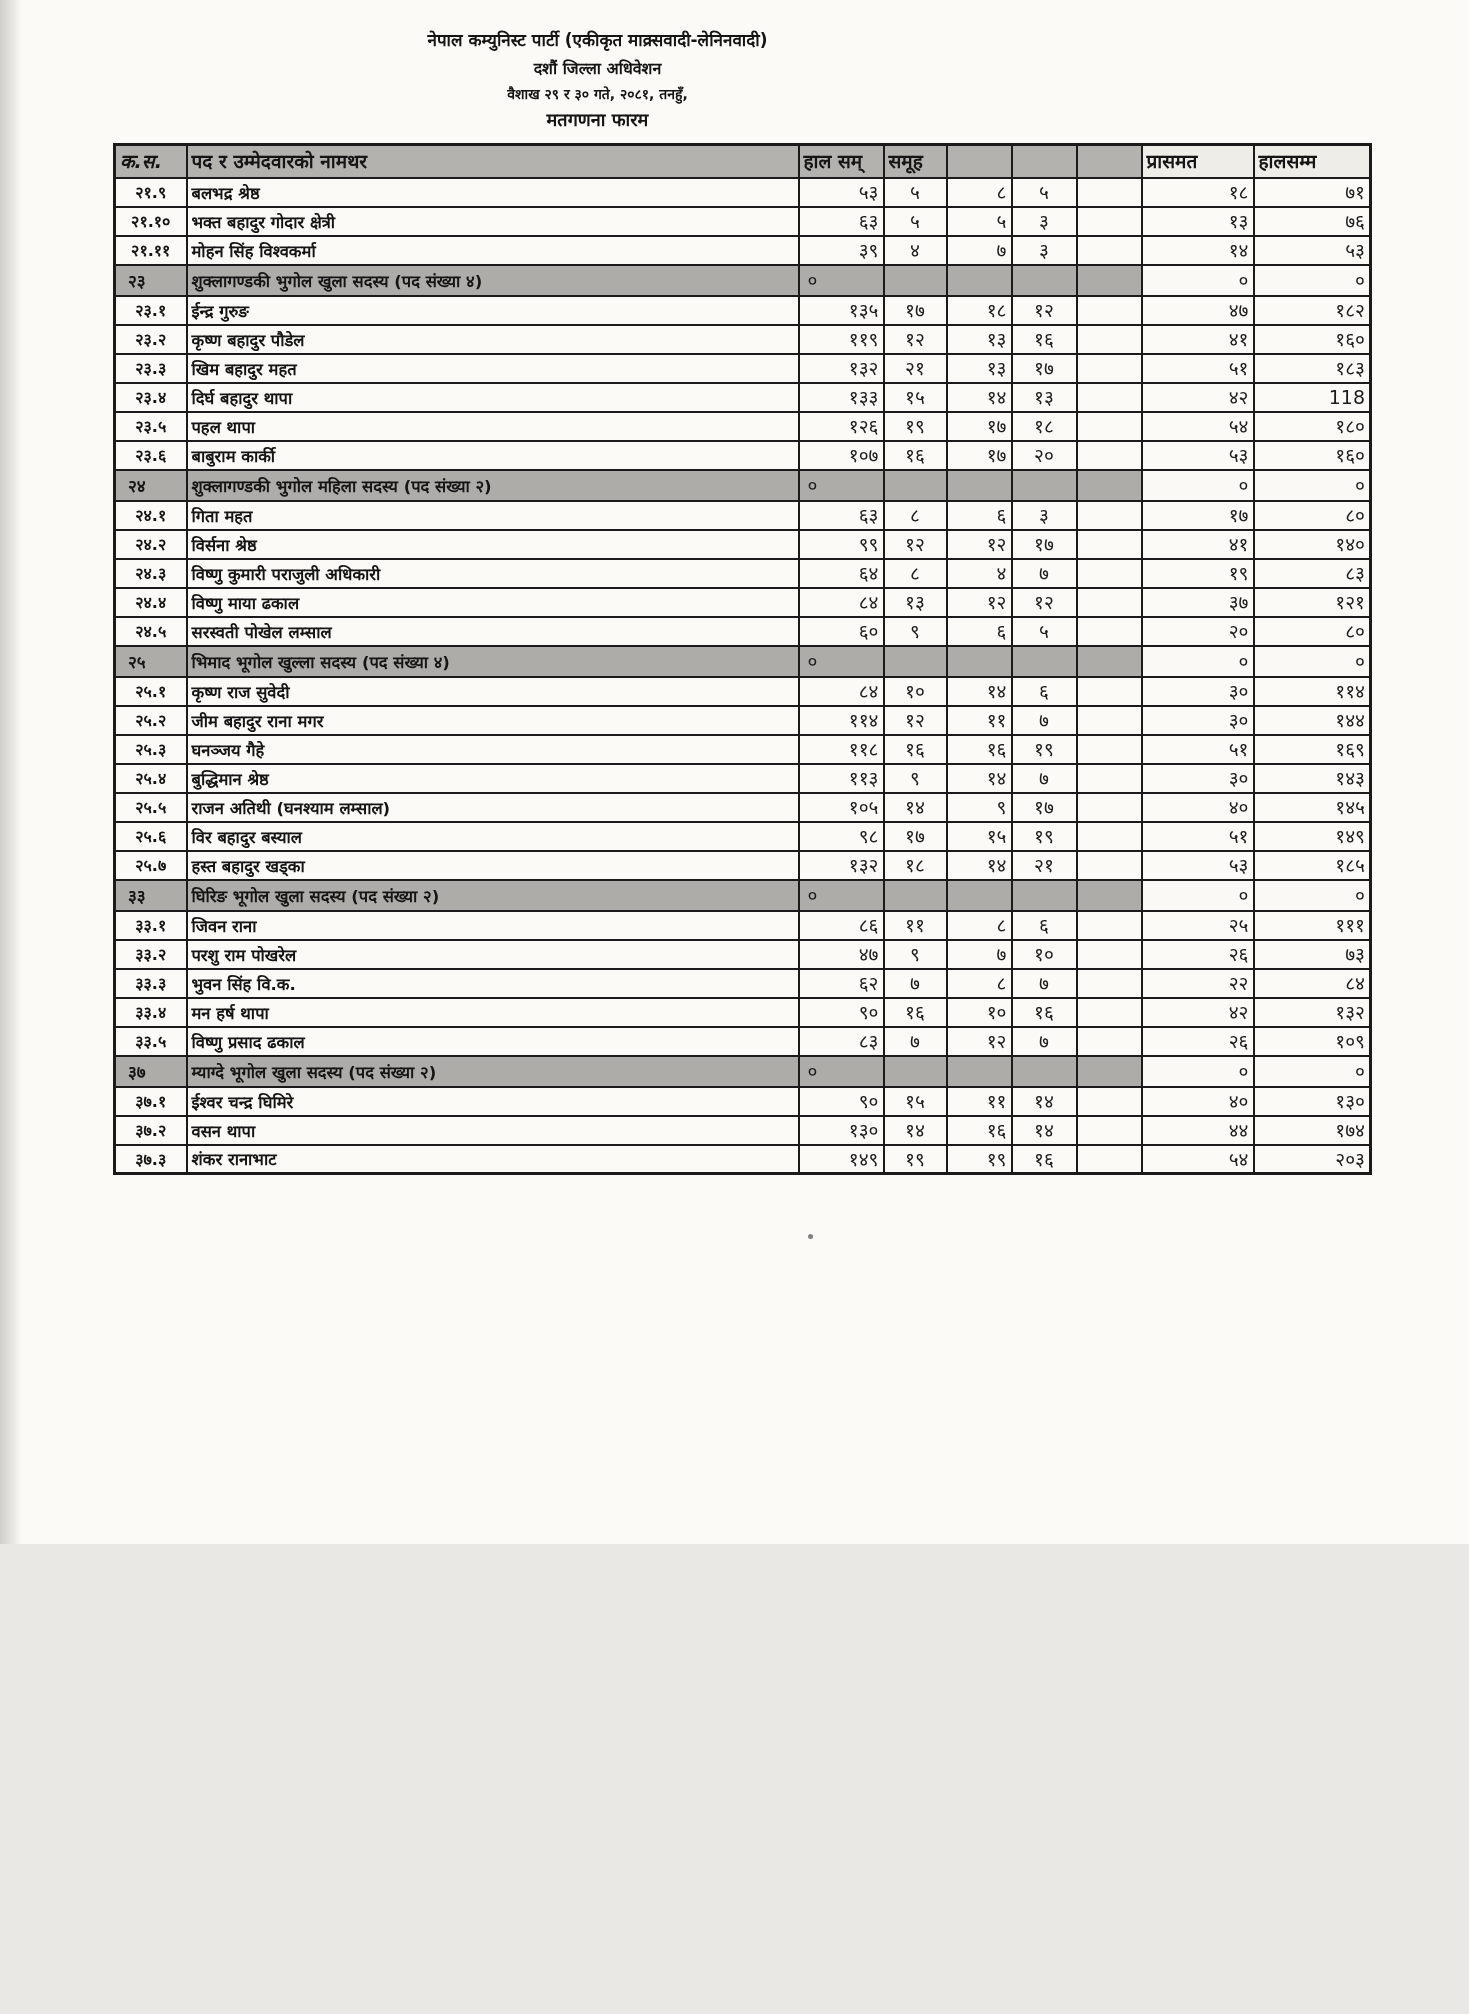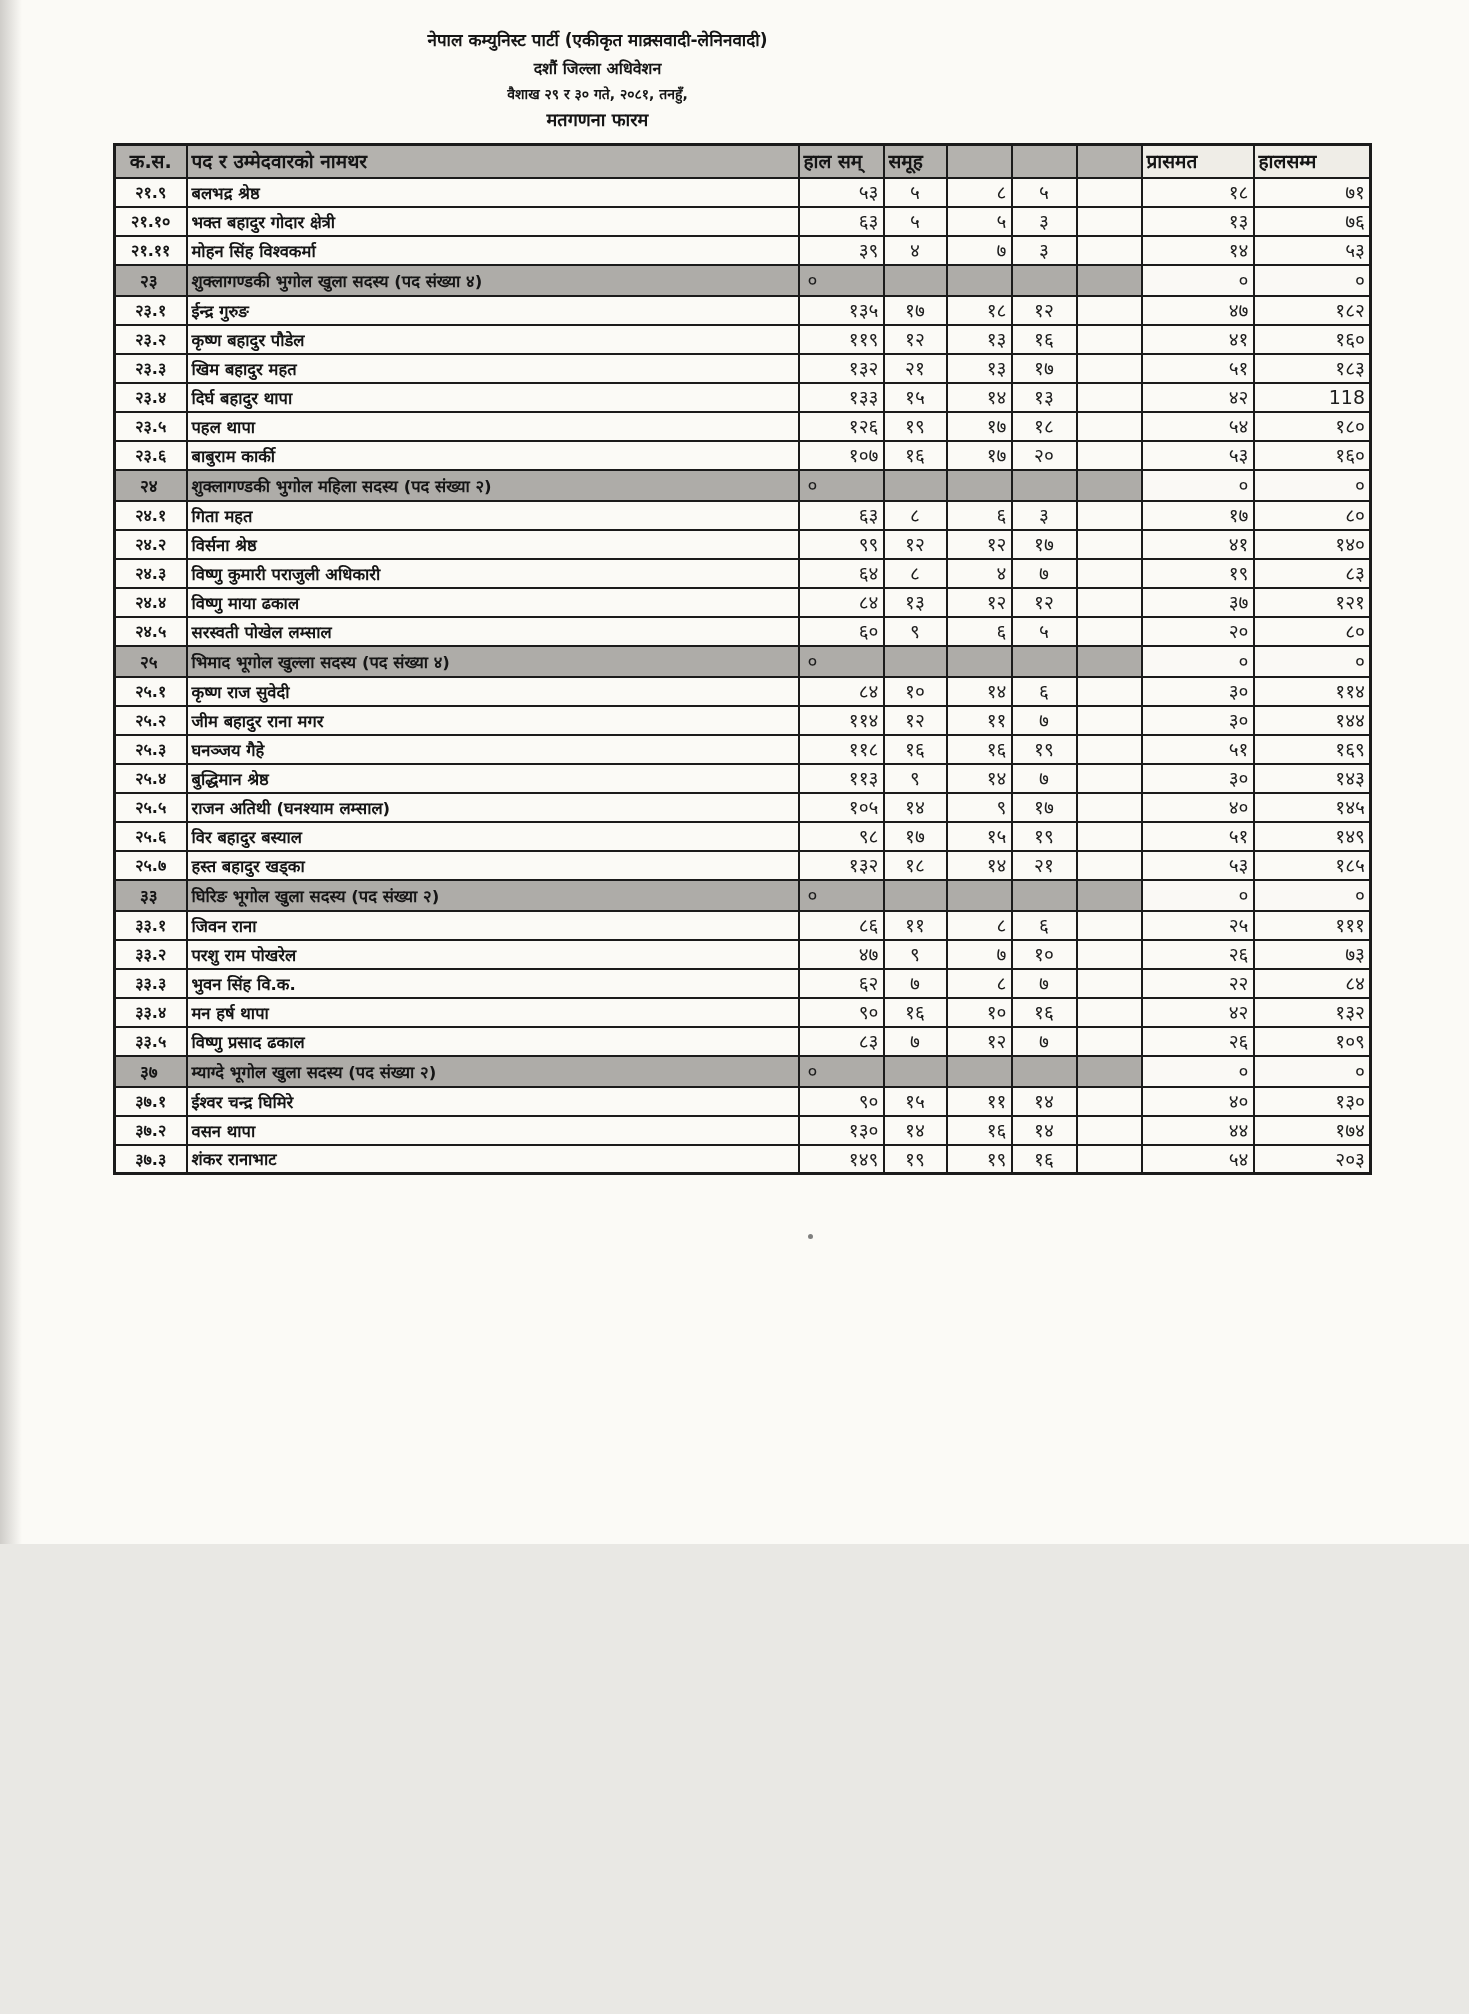--- a/index.html
+++ b/index.html
@@ -39,38 +39,38 @@
     vertical-align:middle;
   }
   thead tr{height:33px;}
   tbody tr{height:29px;}
   th{
     background:#b4b2ae;
     font-size:19px;font-weight:700;text-align:left;
     padding-left:8px;
   }
   th.hdr-light{background:#efede7;}
-  th.hdr-sn{text-align:center;padding-left:2px;}
+  th.hdr-sn{padding-left:2px;font-style:italic;}
   
   .cell-sn{text-align:center;font-size:16px;font-weight:600;}
   .cell-name{text-align:left;padding-left:8px;font-size:16.5px;font-weight:600;}
   .cell-c1{text-align:right;padding-right:10px;}
   .cell-c2{text-align:center;}
   .cell-c3{text-align:right;padding-right:16px;}
   .cell-c4{text-align:center;}
   .cell-prapta{text-align:right;padding-right:20px;}
   .cell-hal{text-align:right;padding-right:8px;}
   .cell-c1,.cell-c2,.cell-c3,.cell-c4,.cell-c5,.cell-prapta,.cell-hal{
     font-size:19px;font-weight:500;color:#1d1d1d;
   }
   
   tr.section-row{height:31px;}
   tr.section-row td{background:#aeaca8;}
   tr.section-row .cell-prapta, tr.section-row .cell-hal{background:#faf9f5;}
-  tr.section-row .cell-sn{text-align:left;padding-left:24px;font-weight:700;font-size:17px;}
+  tr.section-row .cell-sn{text-align:left;padding-left:12px;font-weight:700;font-size:17px;}
   tr.section-row .cell-name{font-weight:700;font-size:16.5px;margin-left:16px;}
   tr.section-row .cell-c1{text-align:left;padding-left:8px;}
   .scan-dot{
     position:absolute;left:808px;top:1234px;width:5px;height:5px;
     border-radius:50%;background:#555;opacity:.75;
   }
   .footer{
     position:absolute;left:14px;top:1946px;
     display:flex;align-items:center;gap:26px;
   }

